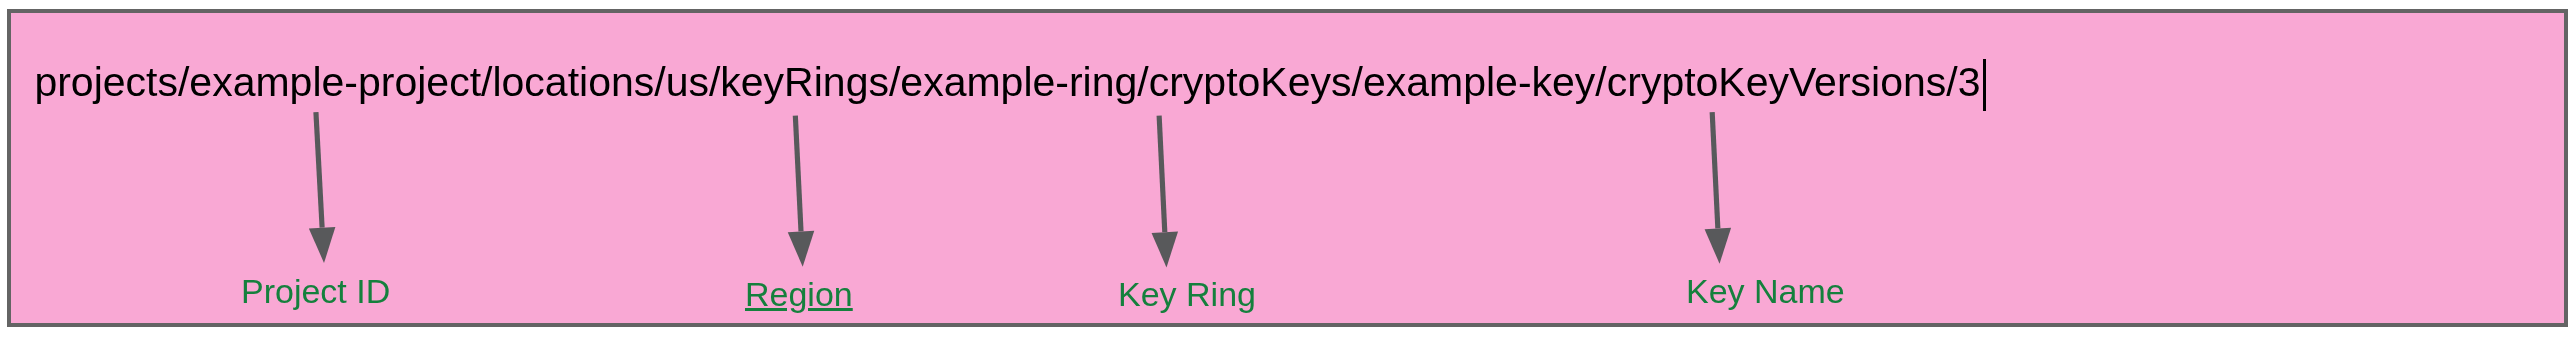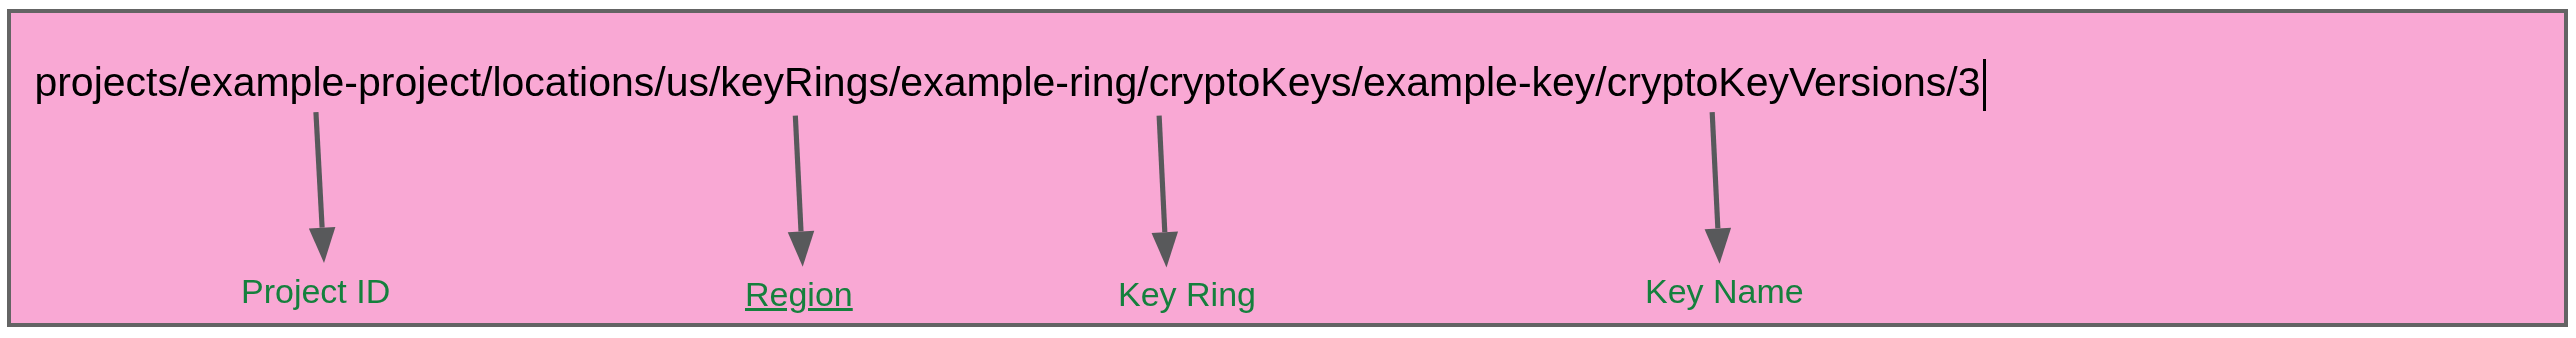--- a/index.html
+++ b/index.html
@@ -52,21 +52,21 @@
   }
   .annotation-label {
     position: absolute;
     font-size: 34px;
     color: #15803d;
     white-space: nowrap;
   }
   .label-project-id { left: 241px;  top: 272px; }
   .label-region     { left: 745px; top: 275px; text-decoration: underline; }
   .label-key-ring   { left: 1118px; top: 275px; }
-  .label-key-name   { left: 1645px; top: 272px; }
+  .label-key-name   { left: 1686px; top: 272px; }
 </style>
 </head>
 <body>
 
 <div class="canvas">
 
   <div class="frame">
     <div class="path-text">
       <span>projects/example-project/locations/us/keyRings/example-ring/cryptoKeys/example-key/cryptoKeyVersions/3</span><span class="caret"></span>
     </div>

